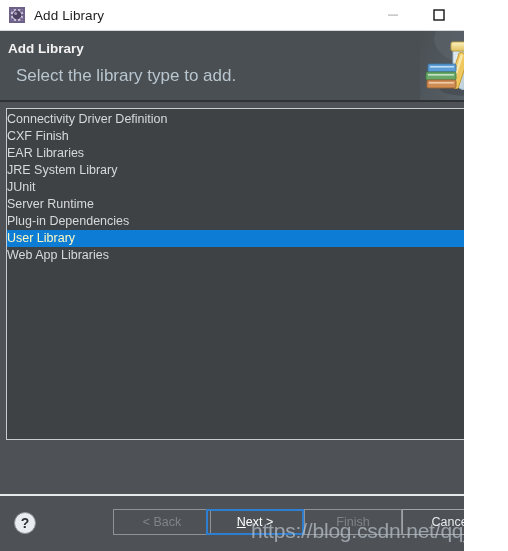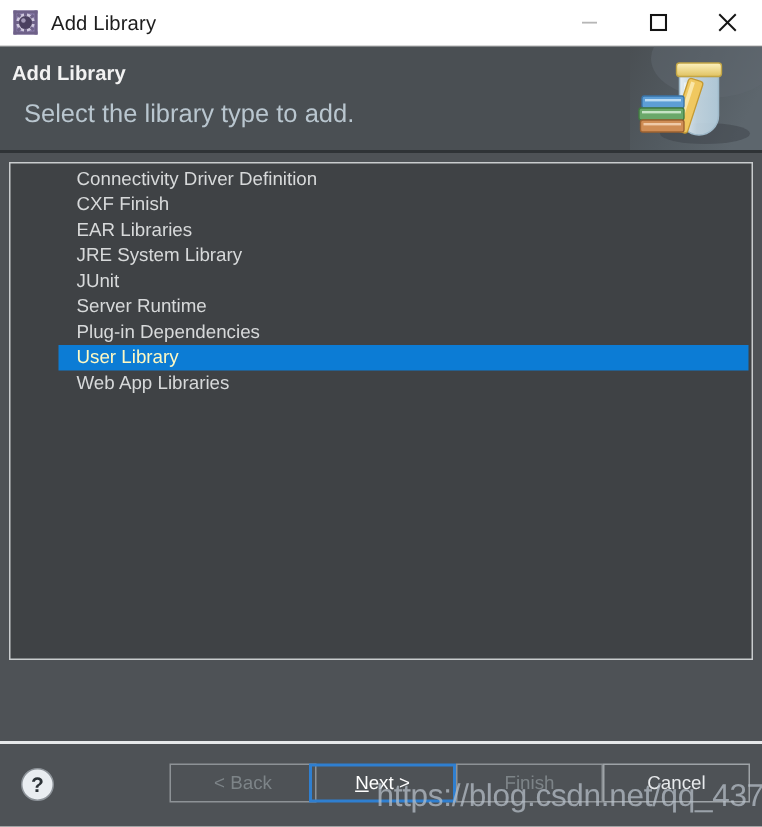--- a/index.html
+++ b/index.html
@@ -9,21 +9,21 @@
   }
   body {
     width: 508px;
     height: 551px;
     font-family: "Liberation Sans", sans-serif;
     overflow: hidden;
   }
 
   .dialog {
     position: relative;
-    width: 508px;
+    width: 464px;
     height: 551px;
     background: #4e5256;
     box-sizing: border-box;
     overflow: hidden;
   }
 
   
   .titlebar {
     position: absolute;
     left: 0; top: 0;
@@ -115,27 +115,26 @@
     box-sizing: border-box;
     overflow: hidden;
   }
   .list-inner {
     position: absolute;
     left: 0; top: 2px; right: 0;
   }
   .list-item {
     height: 17px;
     line-height: 17px;
-    padding-left: 12px;
+    padding-left: 0;
     font-size: 12.5px;
     color: #d7d9da;
     white-space: nowrap;
     cursor: default;
     box-sizing: border-box;
-    margin-left: 32px;
   }
   .list-item.selected {
     background: #0c7cd5;
     color: #fef9c3;
     margin-right: 2px;
   }
 
   
   .sep {
     position: absolute;

